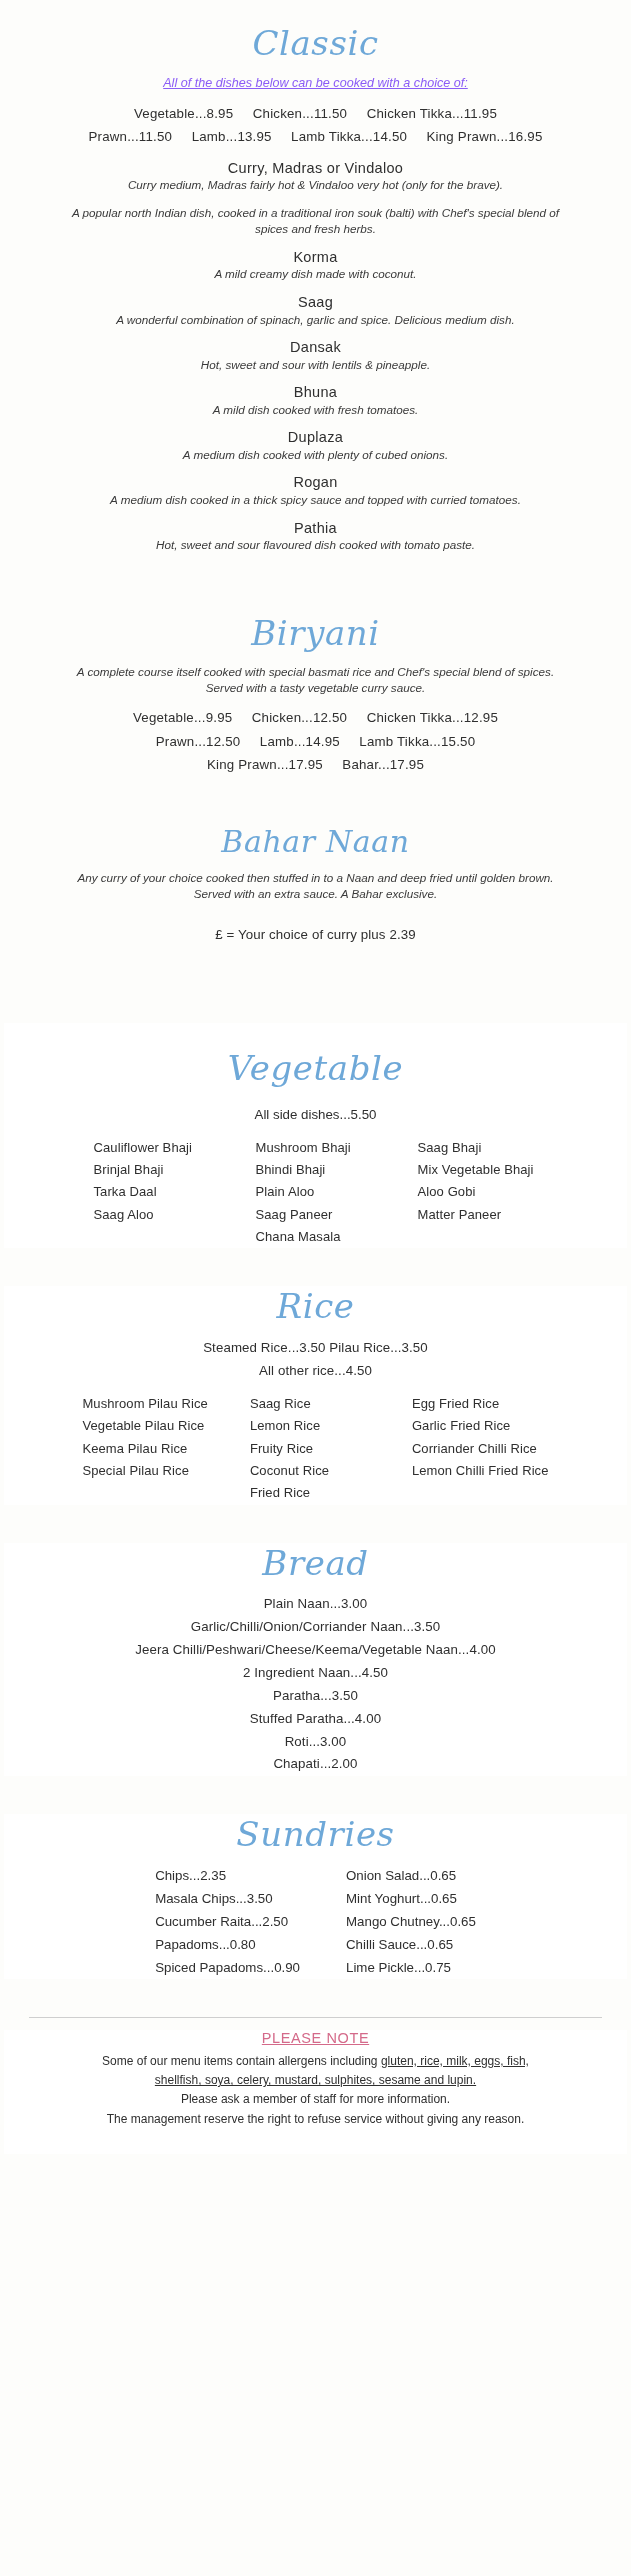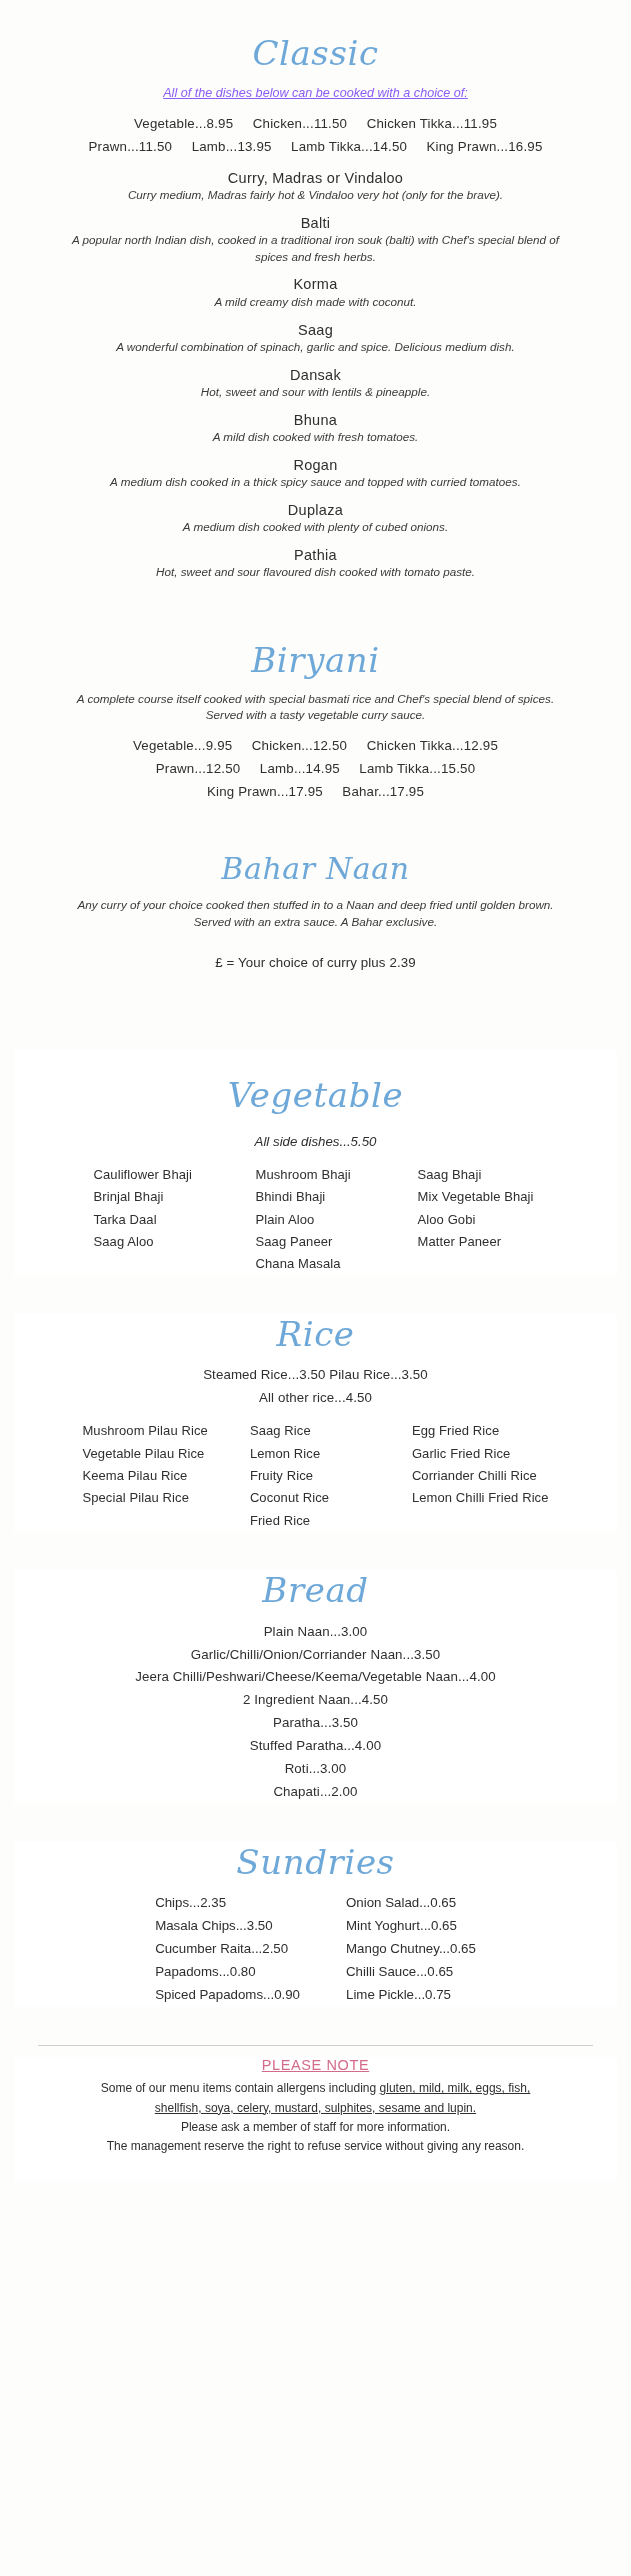--- a/index.html
+++ b/index.html
@@ -11,21 +11,21 @@
     width: 631px;
     font-family: "Liberation Sans", sans-serif;
     color: #333333;
   }
   .page {
     width: 631px;
     min-height: 2576px;
     position: relative;
     background: #fdfdfb;
     box-sizing: border-box;
-    padding: 14px;
+    padding: 4px;
   }
   .section {
     width: 100%;
     text-align: center;
     box-sizing: border-box;
   }
   .section-title {
     font-family: "DejaVu Serif", serif;
     font-style: italic;
     color: #6ea8d8;
@@ -129,21 +129,20 @@
   .hr-line {
     border: 0;
     border-top: 0.6px solid #cfcfcf;
     width: 92%;
     margin: 16.4px auto 11.4px auto;
   }
   .sub-head {
     font-size: 13.3px;
     color: #2f2f2f;
     margin: 7.6px 0 5px 0;
-    font-style: italic;
   }
   .spacer-lg { height: 38px; }
   .spacer-md { height: 21.5px; }
   .spacer-sm { height: 10px; }
 </style>
 </head>
 <body>
 
 <div class="page">
 
@@ -155,46 +154,45 @@
     <div class="price-grid">
       <span class="price-row">Vegetable...8.95     Chicken...11.50     Chicken Tikka...11.95</span>
       <span class="price-row">Prawn...11.50     Lamb...13.95     Lamb Tikka...14.50     King Prawn...16.95</span>
     </div>
 
     <div class="dish">
       <div class="dish-name">Curry, Madras or Vindaloo</div>
       <div class="dish-desc">Curry medium, Madras fairly hot &amp; Vindaloo very hot (only for the brave).</div>
     </div>
     <div class="dish">
-      <div class="dish-name">Balti</div>
       <div class="dish-desc">A popular north Indian dish, cooked in a traditional iron souk (balti) with Chef's special blend of spices and fresh herbs.</div>
     </div>
     <div class="dish">
       <div class="dish-name">Korma</div>
       <div class="dish-desc">A mild creamy dish made with coconut.</div>
     </div>
     <div class="dish">
       <div class="dish-name">Saag</div>
       <div class="dish-desc">A wonderful combination of spinach, garlic and spice. Delicious medium dish.</div>
     </div>
     <div class="dish">
       <div class="dish-name">Dansak</div>
       <div class="dish-desc">Hot, sweet and sour with lentils &amp; pineapple.</div>
     </div>
     <div class="dish">
       <div class="dish-name">Bhuna</div>
       <div class="dish-desc">A mild dish cooked with fresh tomatoes.</div>
     </div>
     <div class="dish">
+      <div class="dish-name">Duplaza</div>
+      <div class="dish-desc">A medium dish cooked with plenty of cubed onions.</div>
+    </div>
+    <div class="dish">
       <div class="dish-name">Rogan</div>
       <div class="dish-desc">A medium dish cooked in a thick spicy sauce and topped with curried tomatoes.</div>
-    </div>
-    <div class="dish">
-      <div class="dish-name">Duplaza</div>
-      <div class="dish-desc">A medium dish cooked with plenty of cubed onions.</div>
     </div>
     <div class="dish">
       <div class="dish-name">Pathia</div>
       <div class="dish-desc">Hot, sweet and sour flavoured dish cooked with tomato paste.</div>
     </div>
   </div>
 
   <div class="spacer-lg"></div>
   <div class="spacer-md"></div>
 
@@ -323,21 +321,21 @@
     </div>
   </div>
 
   <div class="spacer-md"></div>
   <hr class="hr-line">
 
   <div class="section band-alt" style="padding-bottom:25px;">
     <div class="please-note">PLEASE NOTE</div>
     <div class="note-body">
       <div>
-        <span>Some of our menu items contain allergens including </span><span class="u">gluten, mild, milk, eggs, fish,</span>
+        <span>Some of our menu items contain allergens including </span><span class="u">gluten, rice, milk, eggs, fish,</span>
       </div>
       <div class="u">shellfish, soya, celery, mustard, sulphites, sesame and lupin.</div>
       <div>Please ask a member of staff for more information.</div>
       <div>The management reserve the right to refuse service without giving any reason.</div>
     </div>
   </div>
 
 </div>
 
 

